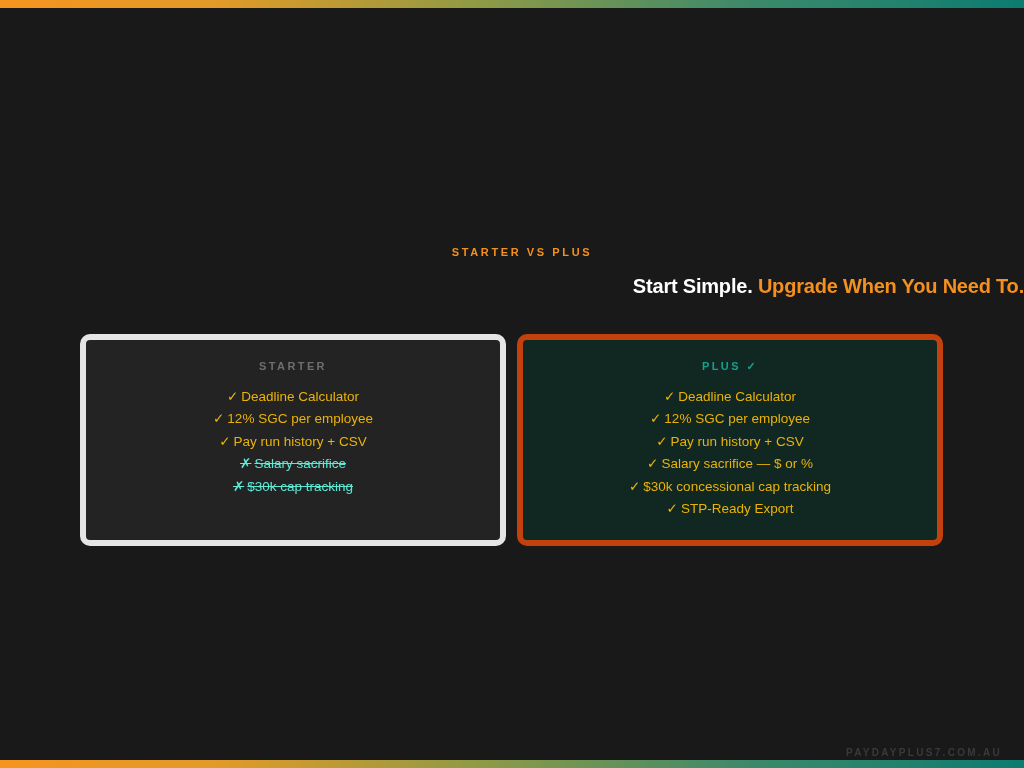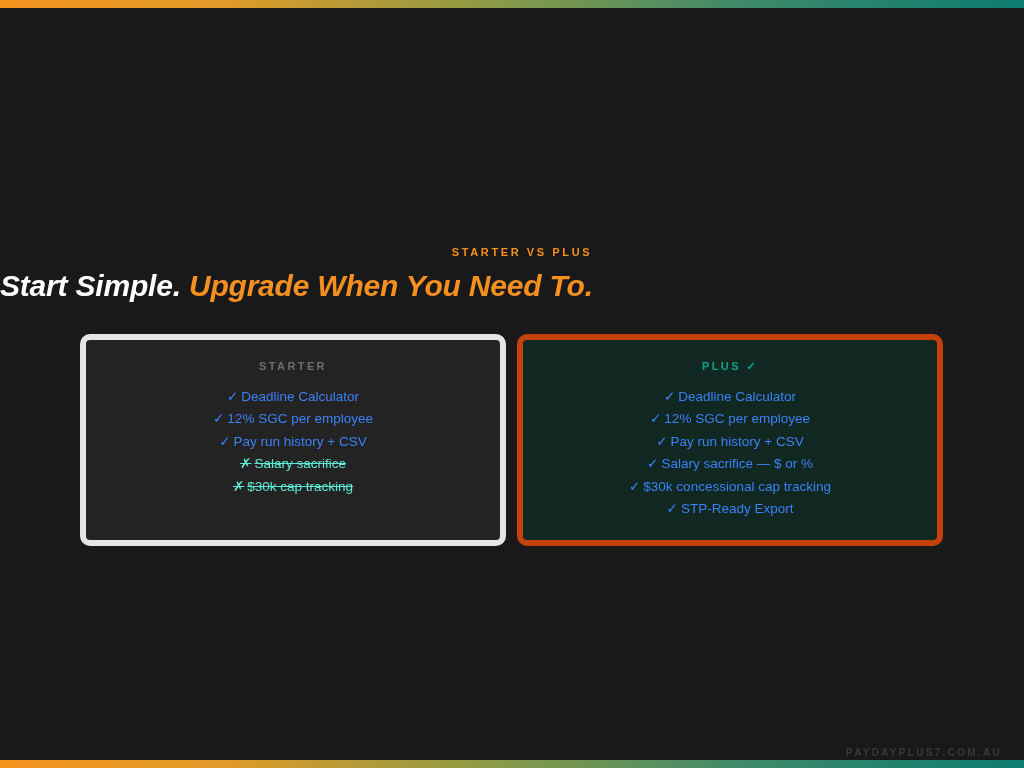--- a/index.html
+++ b/index.html
@@ -45,28 +45,27 @@
     color: #f5901f;
     font-size: 11px;
     font-weight: bold;
     letter-spacing: 2.6px;
     line-height: 16px;
     margin: 0 0 8px 0;
     padding-left: 20px;
   }
 
   .headline {
-    text-align: left;
-    font-size: 30px;
+    text-align: right;
+    font-size: 20px;
     font-weight: bold;
     line-height: 36px;
     margin: 0;
     color: #ffffff;
     letter-spacing: -0.2px;
-    font-style: italic;
   }
   .headline .accent { color: #f5901f; }
 
   .cards {
     position: absolute;
     top: 326px;
     left: 80px;
     width: 864px;
     display: flex;
     gap: 11px;
@@ -101,21 +100,21 @@
 
   .feature-list {
     list-style: none;
     margin: 0;
     padding: 0;
   }
   .feature-item {
     text-align: center;
     font-size: 13.5px;
     line-height: 22.4px;
-    color: #3b82f6;
+    color: #eab308;
     white-space: nowrap;
   }
   .feature-item.disabled {
     color: #5eead4;
     text-decoration: line-through;
   }
   .feature-mark { margin-right: 3px; }
 
   .footer-url {
     position: absolute;

